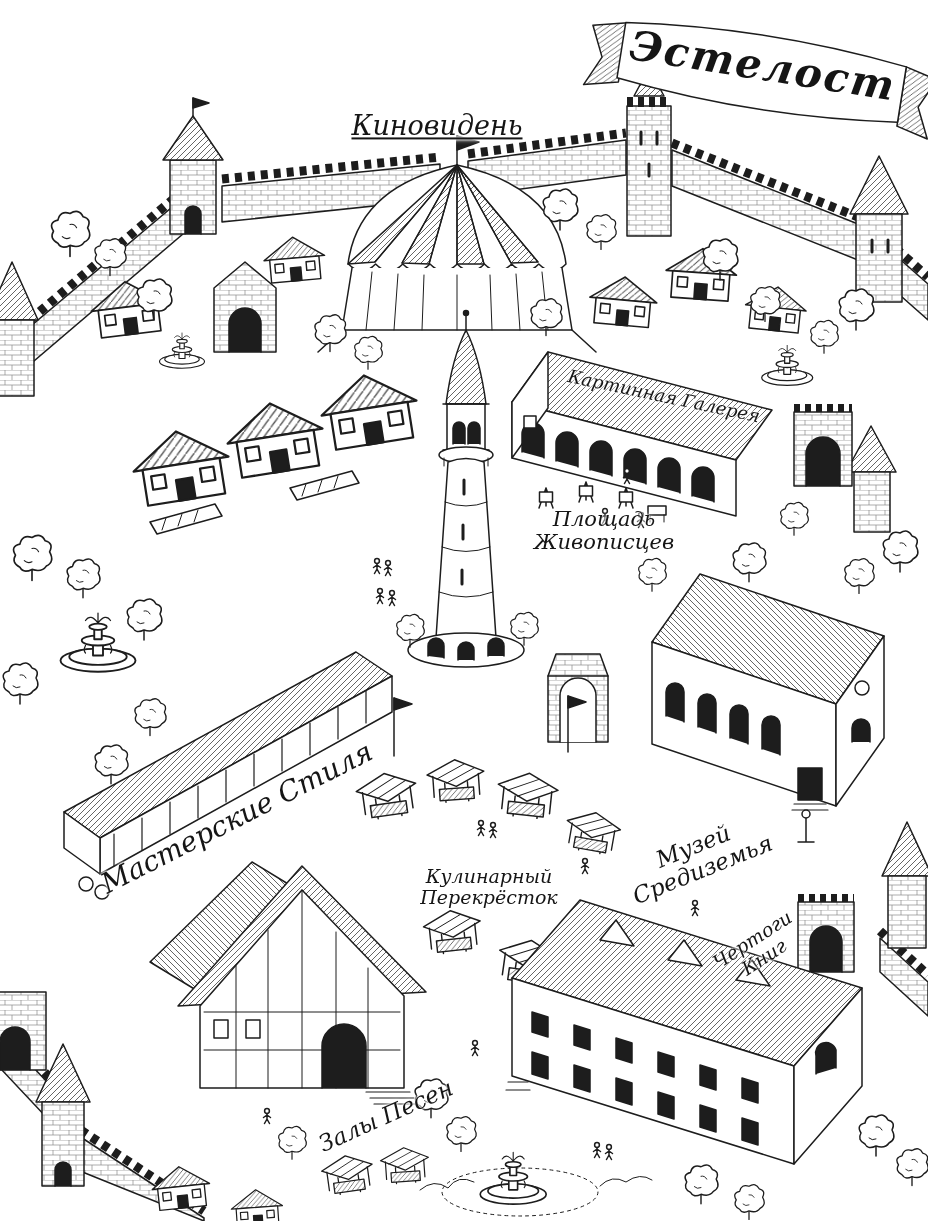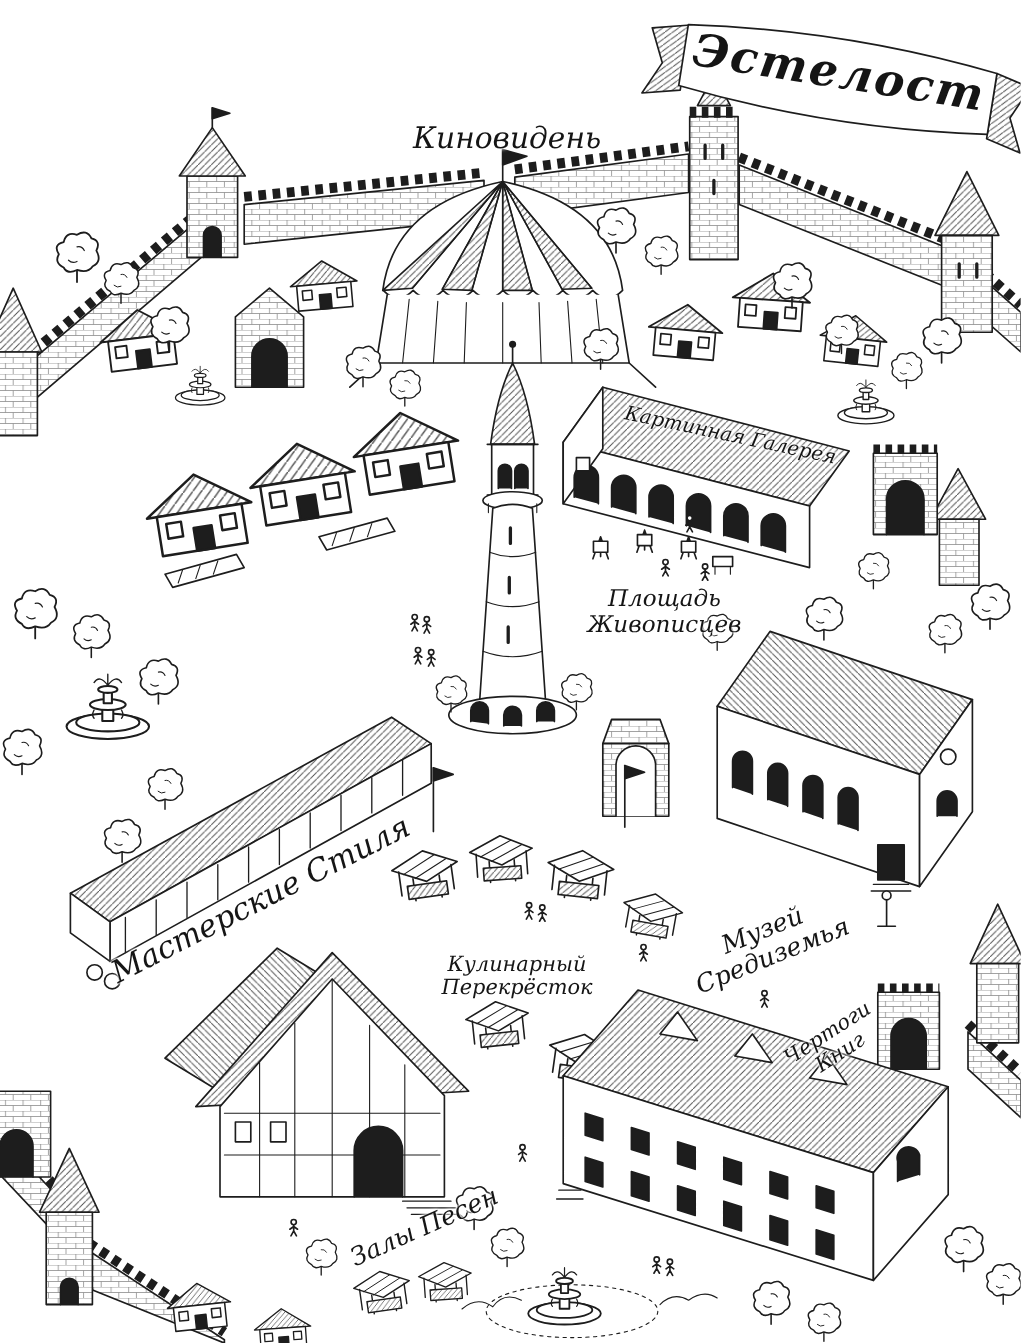--- a/index.html
+++ b/index.html
@@ -366,30 +366,30 @@
   <g transform="rotate(9 760 70)">
     <polygon points="588,52 622,44 622,104 588,112 602,82" fill="url(#hatch)"></polygon>
     <polygon points="936,52 904,44 904,104 936,112 922,82" fill="url(#hatch)"></polygon>
     <path d="M620,44 Q762,26 904,44 L904,100 Q762,118 620,100 Z" fill="#fff"></path>
   </g>
 </g>
 </svg>
 
 <div class="lbl" style="left:763px;top:66px;font-size:41px;font-weight:700;letter-spacing:2px;transform:translate(-50%,-50%) rotate(9deg);">Эстелост</div>
 
-<div class="lbl" style="left:461px;top:126px;font-size:27px;">Киновидень</div>
+<div class="lbl" style="left:437px;top:126px;font-size:27px;text-decoration:underline;">Киновидень</div>
 
 <div class="lbl" style="left:664px;top:396px;font-size:18px;transform:translate(-50%,-50%) rotate(12deg);">Картинная Галерея</div>
 
-<div class="lbl wrap" style="left:604px;top:556px;font-size:21px;width:140px;">Площадь Живописцев</div>
+<div class="lbl wrap" style="left:604px;top:531px;font-size:21px;width:140px;">Площадь Живописцев</div>
 
 
 
 <div class="lbl" style="left:237px;top:818px;font-size:28px;transform:translate(-50%,-50%) rotate(-27deg);">Мастерские Стиля</div>
 
-<div class="lbl wrap" style="left:470px;top:887px;font-size:19px;width:150px;">Кулинарный Перекрёсток</div>
+<div class="lbl wrap" style="left:489px;top:887px;font-size:19px;width:150px;">Кулинарный Перекрёсток</div>
 
 <div class="lbl wrap" style="left:698px;top:858px;font-size:23px;width:160px;transform:translate(-50%,-50%) rotate(-22deg);">Музей Средиземья</div>
 
 <div class="lbl wrap" style="left:758px;top:948px;font-size:19px;width:100px;transform:translate(-50%,-50%) rotate(-33deg);">Чертоги Книг</div>
 
 <div class="lbl" style="left:386px;top:1116px;font-size:23px;transform:translate(-50%,-50%) rotate(-24deg);">Залы Песен</div>
 </div>
 
 </body></html>

